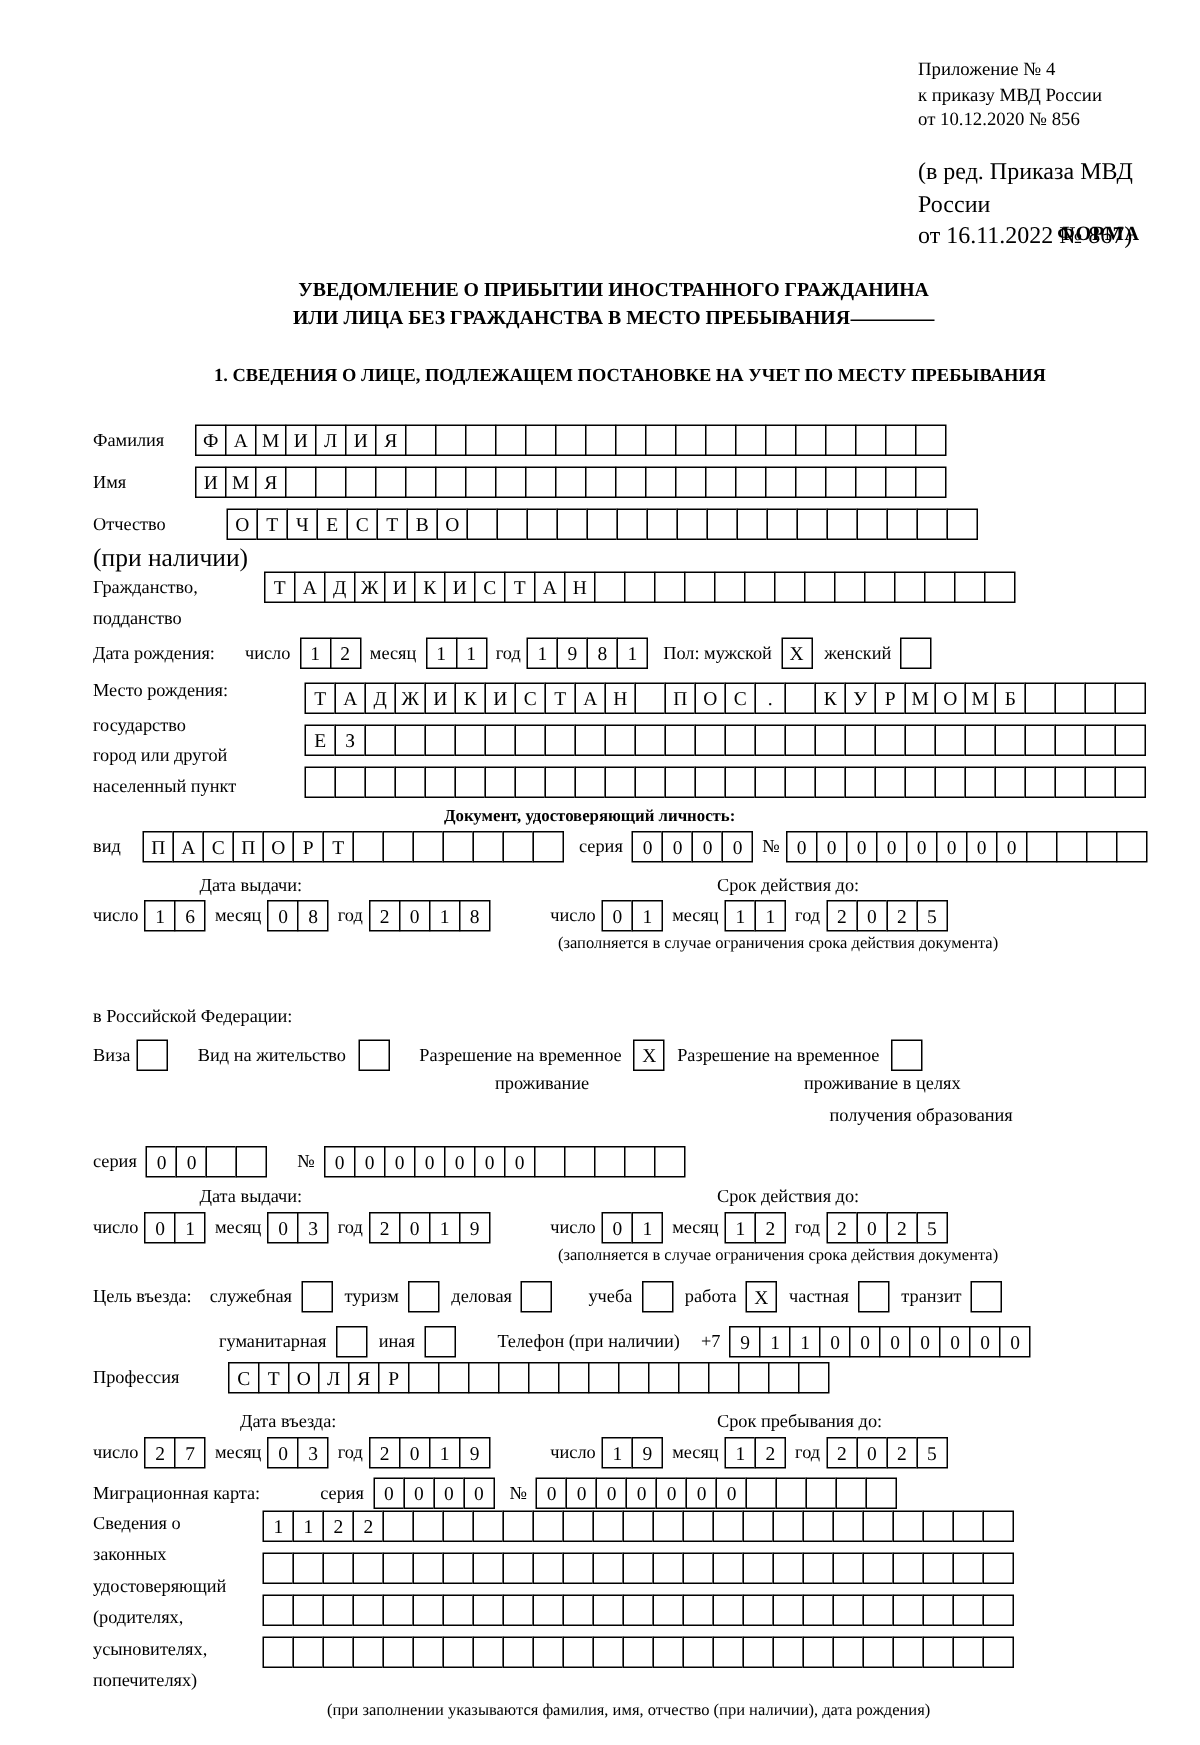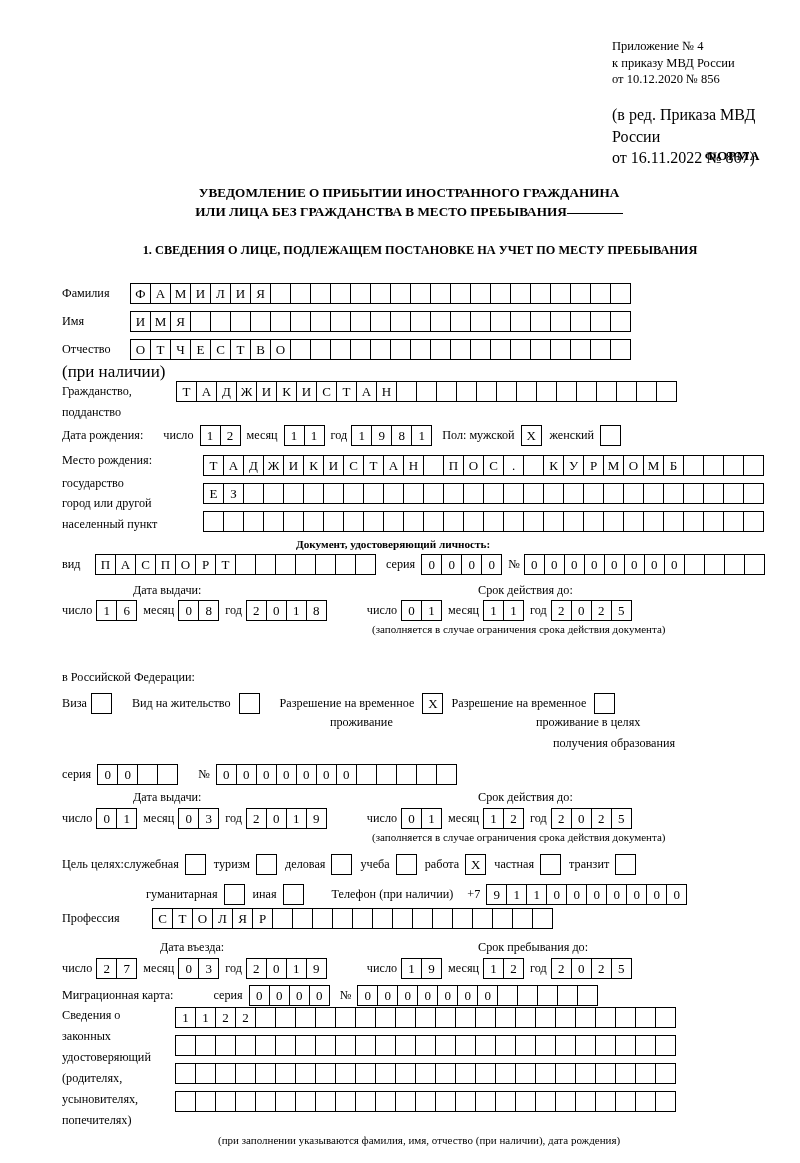--- a/index.html
+++ b/index.html
@@ -208,21 +208,21 @@
         <span class="bx"></span>
         <span class="bx"></span>
         <span class="bx"></span>
         <span class="bx"></span>
         <span class="bx"></span>
         <span class="bx"></span>
         <span class="bx"></span>
       </span>
   </div>
 
-  <div class="row" style="top:339px; left:62px;">
+  <div class="row" style="top:339px; left:62px;gap:21px;">
     <span class="lbl" style="width:68px;">Отчество</span>
     <span class="boxes" id="patronymic-boxes">
         <span class="bx">О</span>
         <span class="bx">Т</span>
         <span class="bx">Ч</span>
         <span class="bx">Е</span>
         <span class="bx">С</span>
         <span class="bx">Т</span>
         <span class="bx">В</span>
         <span class="bx">О</span>
@@ -636,28 +636,28 @@
         <span class="bx">2</span>
         <span class="bx">0</span>
         <span class="bx">2</span>
         <span class="bx">5</span>
       </span>
   </div>
 
   <div class="row small-italic" style="top:831px; left:372px;">(заполняется в случае ограничения срока действия документа)</div>
 
   <div class="row" style="top:854px; left:62px;" id="purpose-row">
-      <span class="lbl">Цель целях:</span>
-      <span class="lbl" style="margin-left: 0;">служебная</span>
+      <span class="lbl">Цель въезда:</span>
+      <span class="lbl" style="margin-left: 12px;">служебная</span>
       <span class="chk" style="margin-left: 6px;"></span>
       <span class="lbl" style="margin-left: 8px;">туризм</span>
       <span class="chk" style="margin-left: 6px;"></span>
       <span class="lbl" style="margin-left: 8px;">деловая</span>
       <span class="chk" style="margin-left: 6px;"></span>
-      <span class="lbl" style="margin-left: 8px; text-align: center;">учеба</span>
+      <span class="lbl" style="margin-left: 24px; text-align: center;">учеба</span>
       <span class="chk" style="margin-left: 6px;"></span>
       <span class="lbl" style="margin-left: 8px;">работа</span>
       <span class="chk" style="margin-left: 6px;">X</span>
       <span class="lbl" style="margin-left: 8px;">частная</span>
       <span class="chk" style="margin-left: 6px;"></span>
       <span class="lbl" style="margin-left: 8px;">транзит</span>
       <span class="chk" style="margin-left: 6px;"></span>
     </div>
   <div class="row" style="top:884px; left:138px;" id="purpose-row2">
       <span class="lbl" style="margin-left: 8px;">гуманитарная</span>

